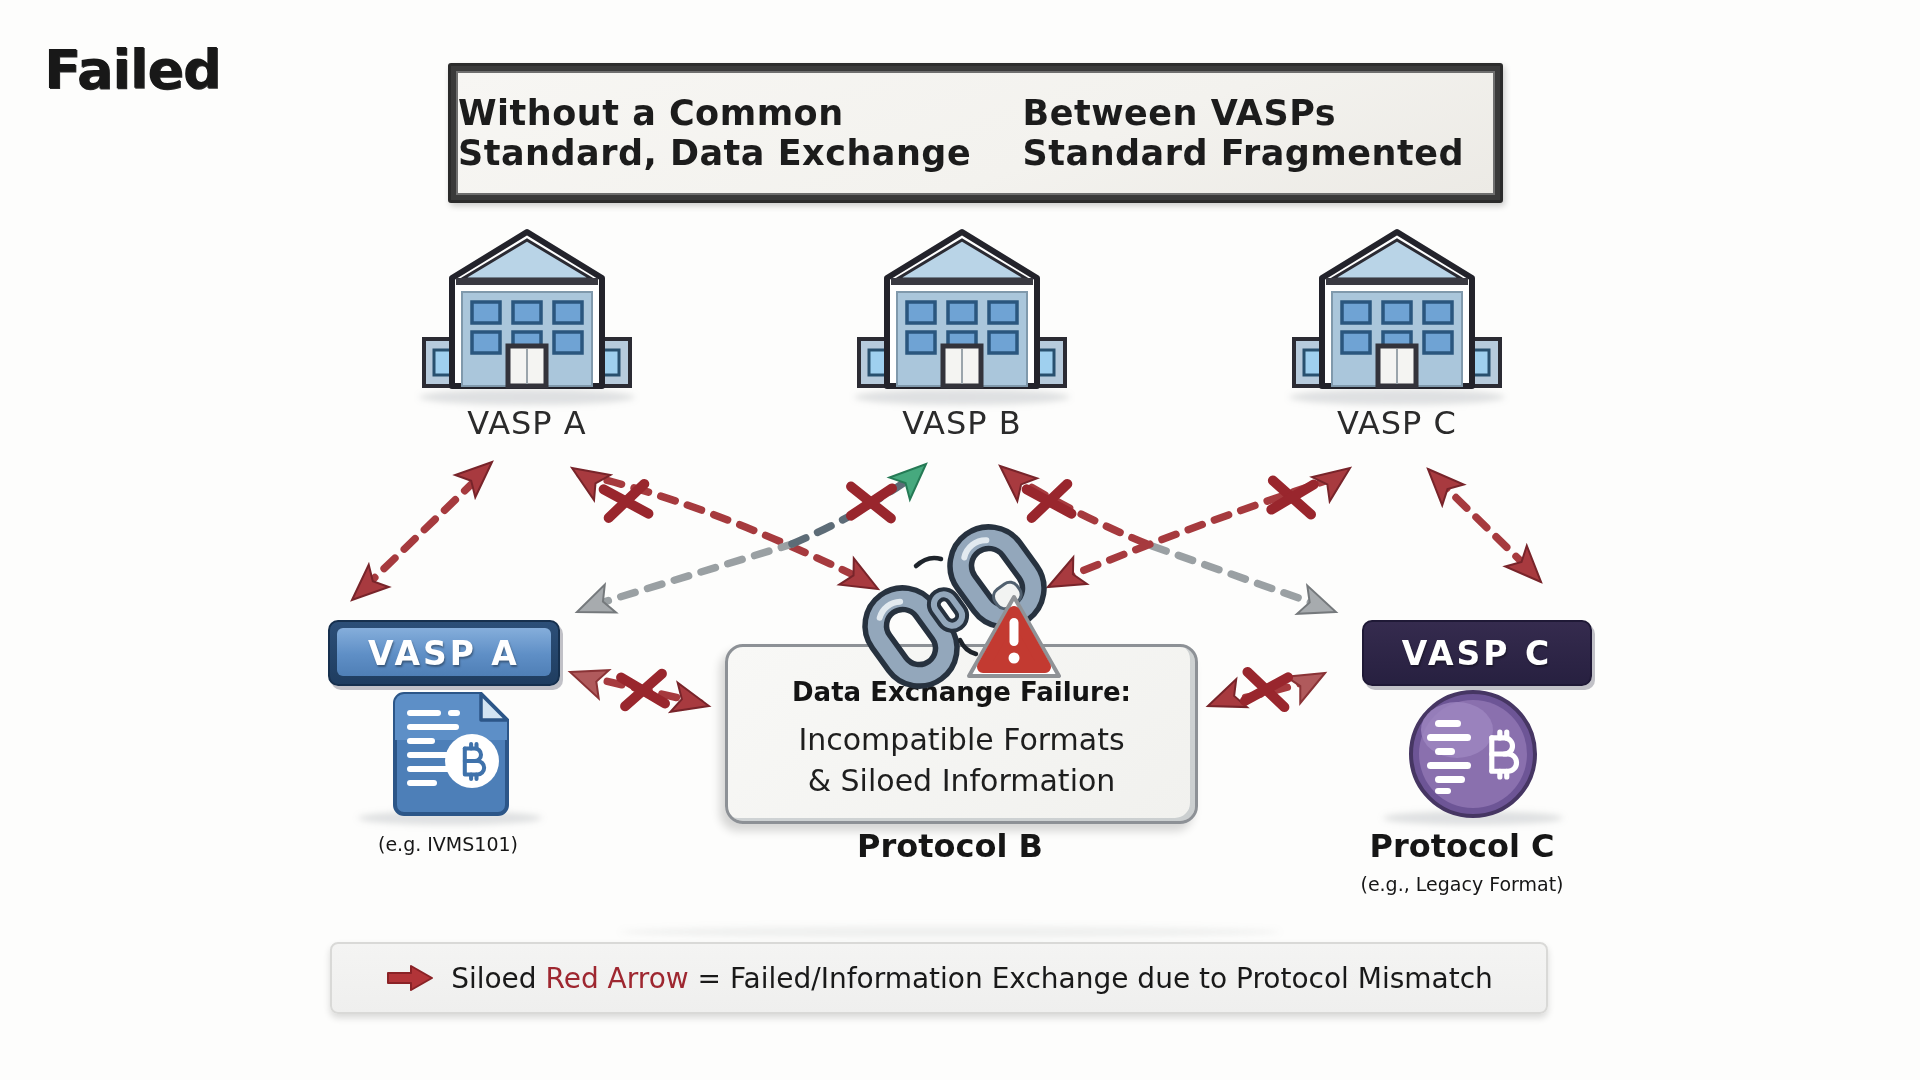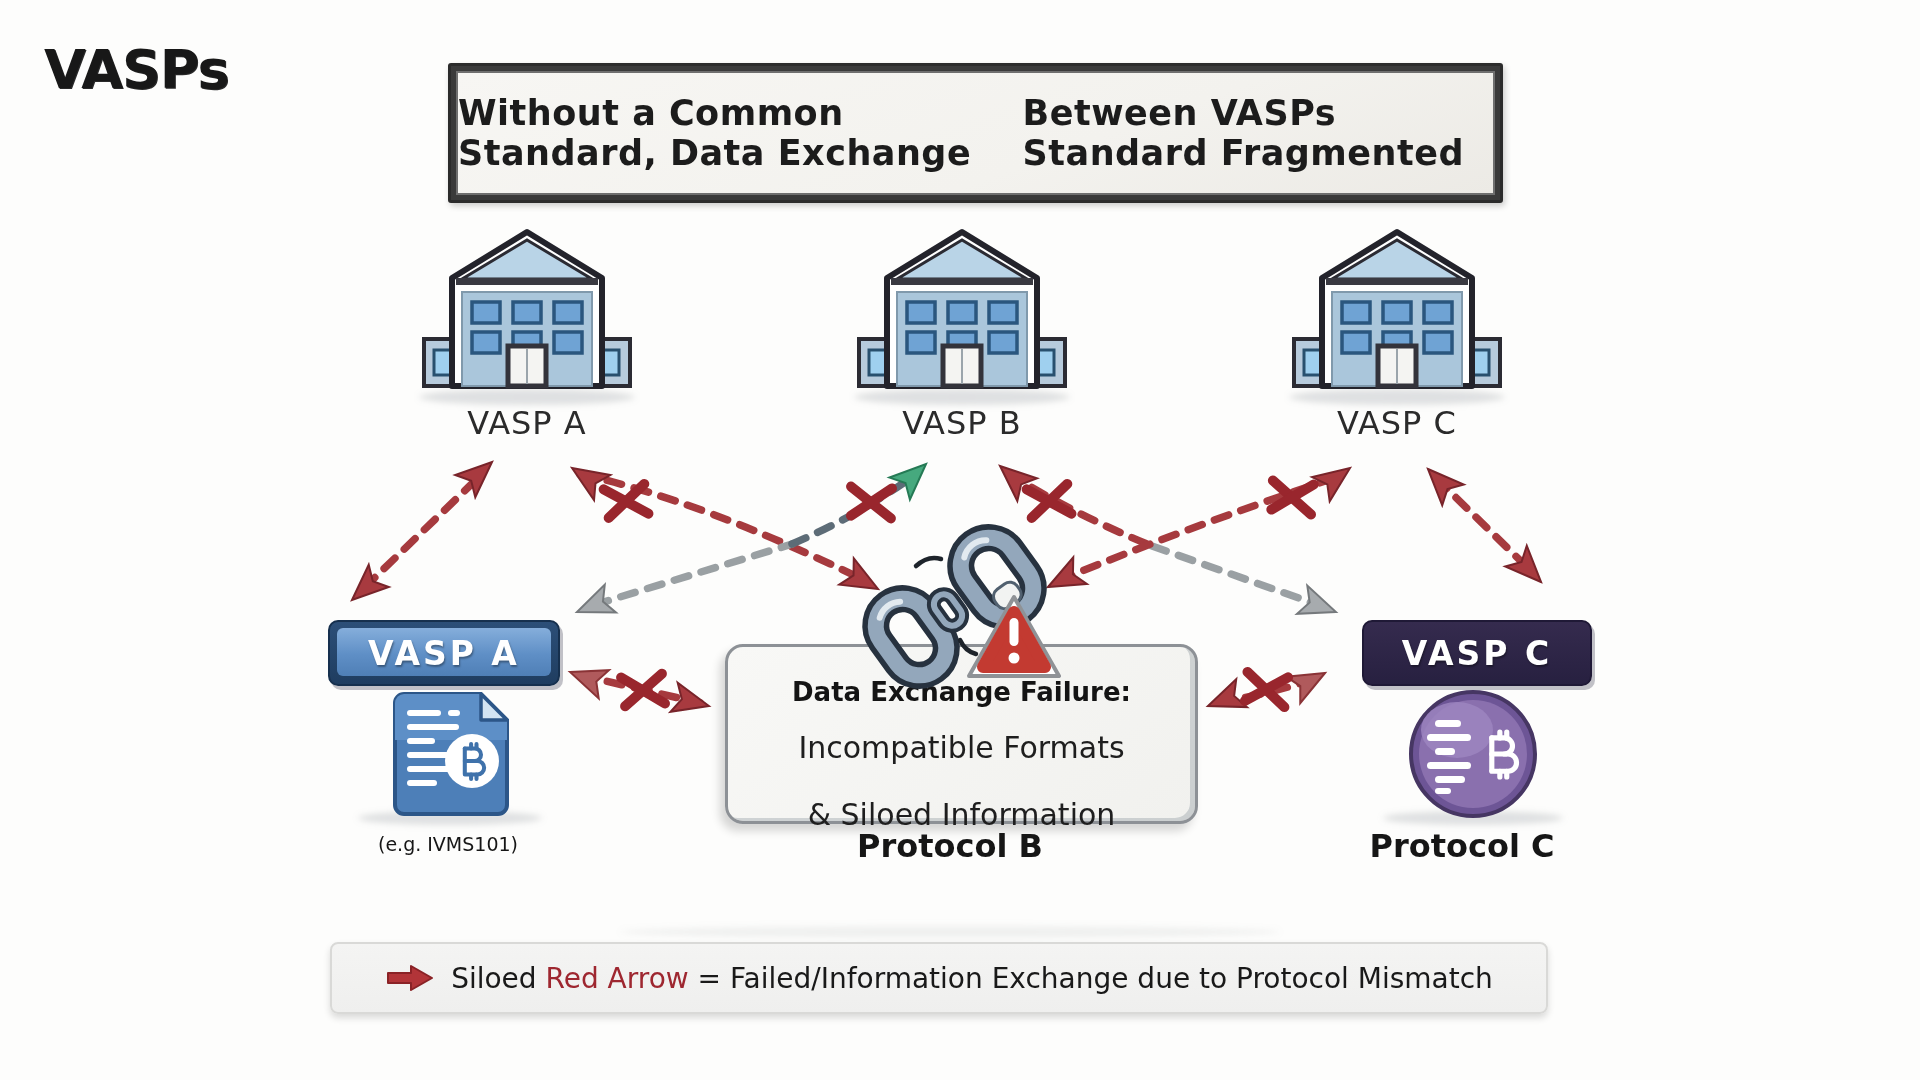--- a/index.html
+++ b/index.html
@@ -64,22 +64,22 @@
 
   
   .failure-box{
     left:725px;top:644px;width:467px;height:174px;
     background:linear-gradient(145deg,#f8f8f6,#f1f1ee);
     border:3px solid #8d9196;border-radius:18px;
     box-shadow:-5px 7px 10px rgba(0,0,0,.16), inset -5px -3px 0 rgba(90,106,120,.25);
     text-align:center;
   }
   .fb-title{margin-top:30px;font-size:26px;font-weight:600;color:#141414;}
-  .fb-line{font-size:30px;font-weight:500;color:#1e1e1e;line-height:41px;margin-top:26px;}
-  .fb-line.first{margin-top:20px;}
+  .fb-line{font-size:30px;font-weight:500;color:#1e1e1e;line-height:41px;}
+  .fb-line.first{margin-top:12px;}
 
   
   .protocol{
     top:826px;width:420px;text-align:center;color:#161616;
     transform:translateX(-50%);
   }
   .protocol .p-name{font-size:32px;font-weight:600;line-height:40px;}
   .protocol .p-ex{font-size:19px;font-weight:500;line-height:37px;}
 
   
@@ -173,21 +173,21 @@
     </g>
 
     <g>
       <path class="dash" stroke="#a63a3e" d="M 1218 703 Q 1268 694 1315 679"></path>
       <use href="#ah" transform="translate(1208,706) rotate(159)" fill="#a83a3f" stroke="#78242a" stroke-width="2"></use>
       <use href="#ah" transform="translate(1325,673) rotate(-28)" fill="#b05a5c" stroke="#8a3336" stroke-width="2"></use>
       <use href="#xm" transform="translate(1266,689) rotate(9)" stroke="#99262d" stroke-width="10" stroke-linecap="round" fill="none"></use>
     </g>
   </svg>
 
-  <div class="abs logo">VASPs</div>
+  <div class="abs logo">Failed</div>
 
   <div class="abs title-box">
     <div class="title-inner">
       <div class="title-line">Without a Common Standard, Data Exchange</div>
       <div class="title-line">Between VASPs Standard Fragmented</div>
     </div>
   </div>
 
   <svg class="abs" style="left:422px;top:226px;" width="210" height="170" viewBox="0 0 210 170">
     <rect x="2" y="113" width="40" height="47" fill="#b7cbdc" stroke="#2b2b33" stroke-width="4"></rect>
@@ -341,20 +341,21 @@
   </svg>
 
   <div class="abs protocol" style="left:448px;">
     <div class="p-ex">(e.g. IVMS101)</div>
   </div>
   <div class="abs protocol" style="left:950px;">
     <div class="p-name">Protocol B</div>
   </div>
   <div class="abs protocol" style="left:1462px;">
     <div class="p-name">Protocol C</div>
+    <div class="p-ex">(e.g., Legacy Format)</div>
   </div>
 
   <div class="abs legend">
     <svg width="50" height="30" viewBox="0 0 50 30">
       <path d="M 3 10 h 23 v -7 l 21 12 l -21 12 v -7 h -23 z" fill="#b23438" stroke="#8a2226" stroke-width="2" stroke-linejoin="round"></path>
     </svg>
     <div class="legend-text">
       <span>Siloed </span><span class="legend-red">Red Arrow</span><span> = Failed/Information Exchange due to Protocol Mismatch</span>
     </div>
   </div>

